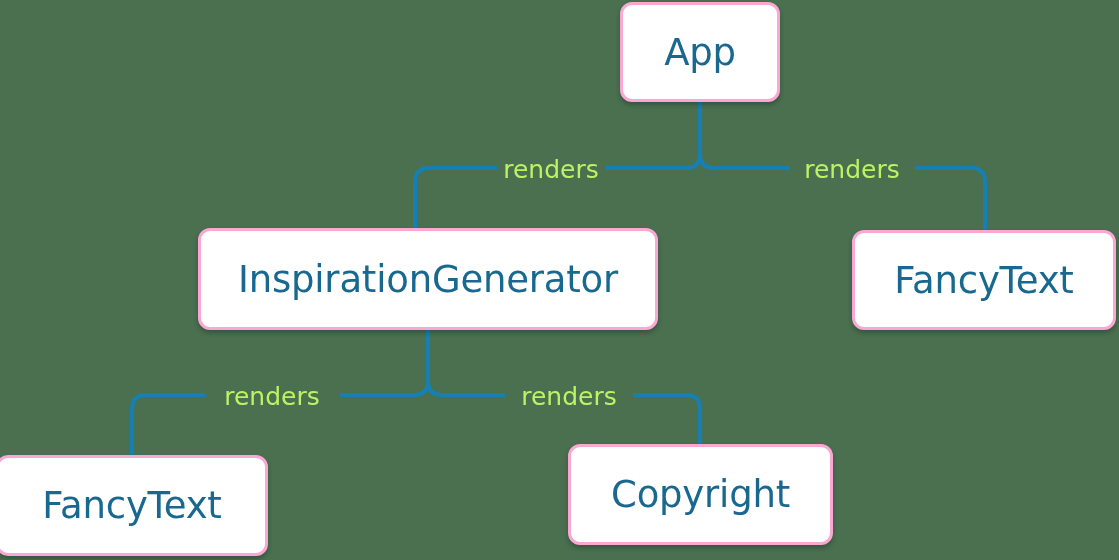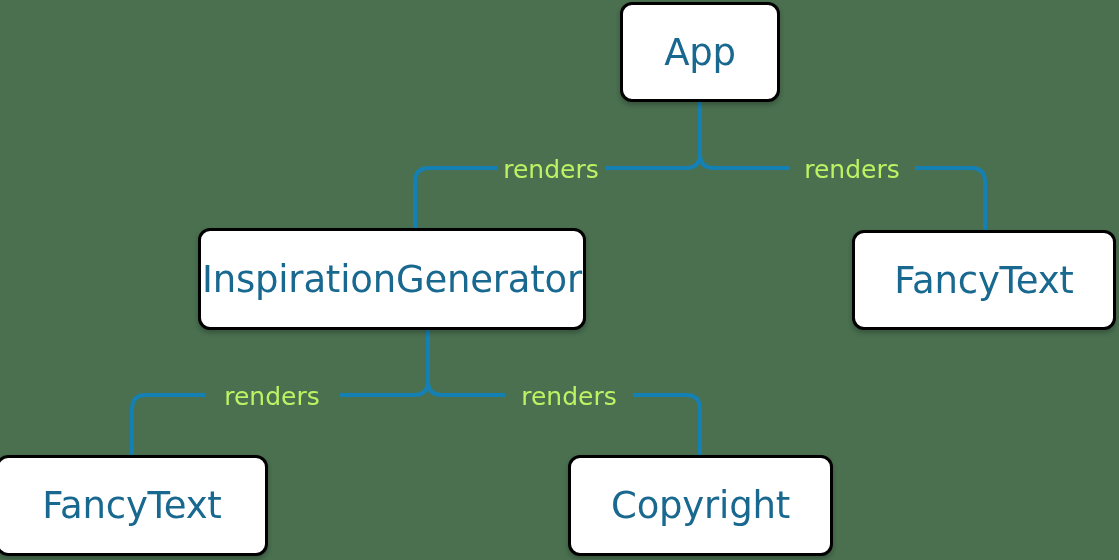--- a/index.html
+++ b/index.html
@@ -23,21 +23,21 @@
     position: absolute;
     top: 0;
     left: 0;
     width: 1119px;
     height: 560px;
   }
   .node {
     position: absolute;
     box-sizing: border-box;
     background: #ffffff;
-    border: 3px solid #000000;
+    border: 3px solid #f9a8d4;
     border-radius: 12px;
     display: flex;
     align-items: center;
     justify-content: center;
     box-shadow: 0 3px 5px rgba(0,0,0,0.25);
     z-index: 2;
   }
   .node-label {
     color: #18688f;
     font-size: 37px;
@@ -49,24 +49,24 @@
     position: absolute;
     color: #bef264;
     font-size: 25px;
     line-height: 1;
     white-space: nowrap;
     transform: translate(-50%, -50%);
     z-index: 3;
   }
   
   #node-app            { left: 620px;  top: 2px;   width: 160px; height: 100px; }
-  #node-inspgen        { left: 198px;  top: 228px; width: 388px; height: 102px; }
+  #node-inspgen        { left: 198px;  top: 228px; width: 460px; height: 102px; }
   #node-fancytext-top  { left: 852px;  top: 230px; width: 264px; height: 100px; }
   #node-fancytext-bot  { left: -4px;   top: 455px; width: 272px; height: 101px; }
-  #node-copyright      { left: 568px;  top: 455px; width: 265px; height: 101px; }
+  #node-copyright      { left: 568px;  top: 444px; width: 265px; height: 101px; }
 </style>
 </head>
 <body>
 
 <div id="diagram">
 
   <svg id="edge-layer" viewBox="0 0 1119 560" width="1119" height="560" xmlns="http://www.w3.org/2000/svg">
     <g fill="none" stroke="#1480b4" stroke-width="4" stroke-linecap="butt">
 
       <path d="M 700 102 L 700 154 Q 700 168 686 168 L 606 168"></path>

